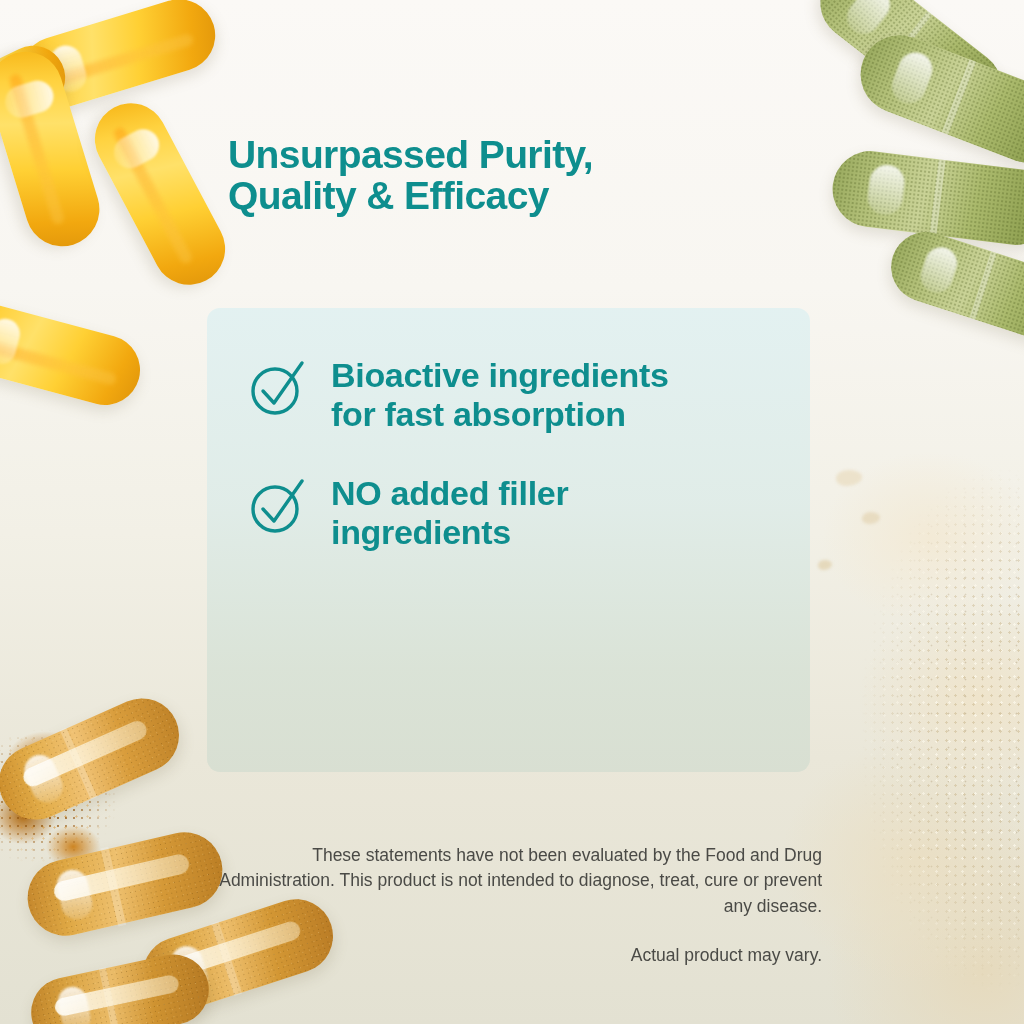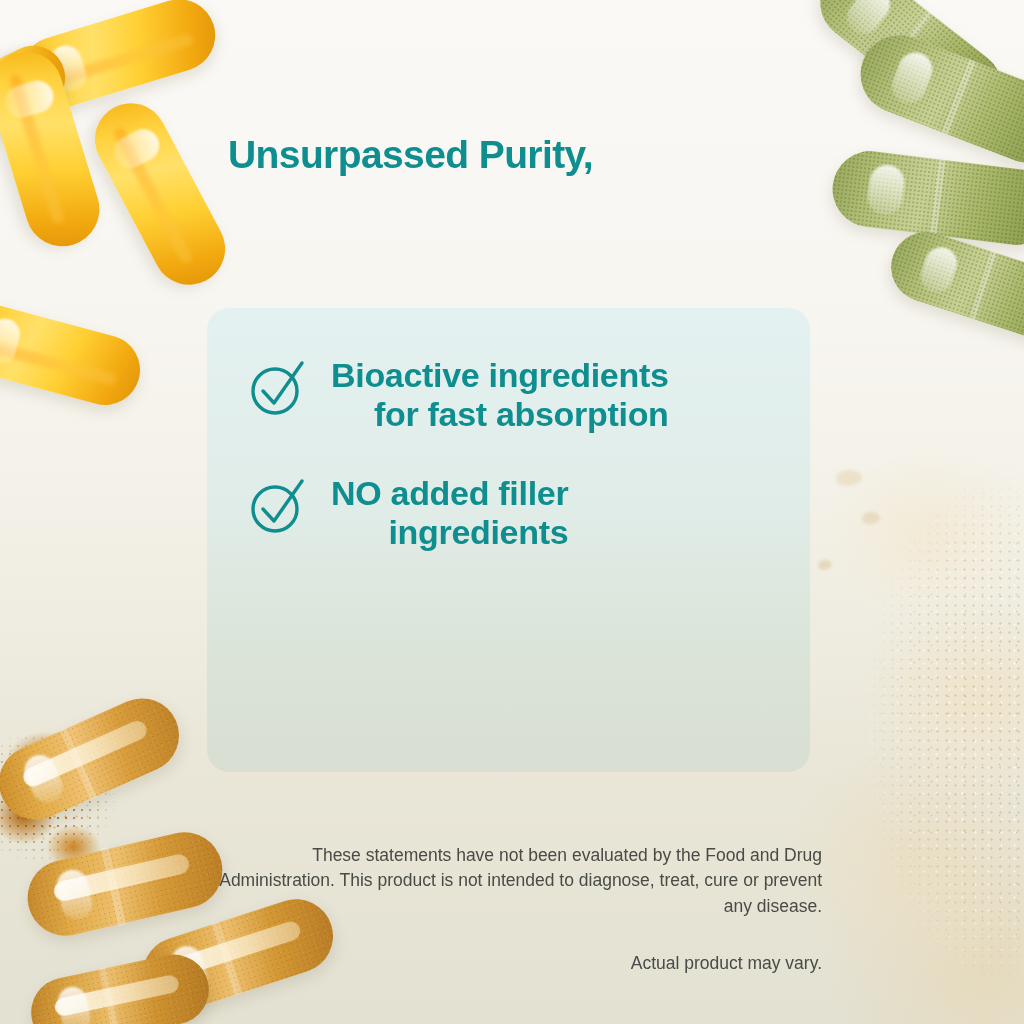--- a/index.html
+++ b/index.html
@@ -215,27 +215,26 @@
   }
   .headline .line { display: block; white-space: nowrap; }
 
   
   .benefits-card {
     position: absolute;
     left: 207px;
     top: 308px;
     width: 603px;
     height: 464px;
-    border-radius: 22px;
+    border-radius: 13px;
     background: linear-gradient(180deg,
         rgba(226,241,241,0.96) 0%,
         rgba(223,236,232,0.93) 42%,
         rgba(216,226,214,0.90) 78%,
         rgba(214,222,209,0.88) 100%);
-    text-align: right;
   }
   .benefit-list {
     position: absolute;
     left: 38px;
     top: 46px;
     right: 24px;
   }
   .benefit-row {
     display: flex;
     align-items: flex-start;
@@ -264,21 +263,21 @@
     position: absolute;
     left: 202px;
     top: 843px;
     width: 620px;
     text-align: right;
     font-size: 17.5px;
     line-height: 1.45;
     color: #4a4a46;
   }
   .disclaimer .para2 {
-    margin-top: 32px;
+    margin-top: 24px;
   }
 </style>
 </head>
 <body>
 
 <div id="stage">
 
   <div class="photo-layer">
 
     <div class="cap softgel" style="left:18px; top:18px; width:200px; height:72px; transform:rotate(-17deg);"></div>
@@ -324,20 +323,21 @@
       <span class="ambercap-inner"></span>
     </div>
     <div class="cap ambercap" style="left:30px; top:966px; width:180px; height:70px; transform:rotate(-12deg); background:linear-gradient(100deg,#bd8026,#d9a240 22%,#ebbc69 46%,#cf9331 68%,#b37722 100%);">
       <span class="speckle"></span>
       <span class="ambercap-inner"></span>
     </div>
   </div>
 
   <h1 class="headline">
     <span class="line">Unsurpassed Purity,</span>
+    <span class="line">Quality &amp; Efficacy</span>
   </h1>
 
   <div class="benefits-card">
     <div class="benefit-list">
 
       <div class="benefit-row">
         <span class="check-icon">
           <svg viewBox="0 0 64 64" width="64" height="64" fill="none" stroke="#0e8e8e" stroke-width="3.4" stroke-linecap="round" stroke-linejoin="round">
             <circle cx="30" cy="35" r="22"></circle>
             <path d="M18 35 L29 47 L57 7"></path>

